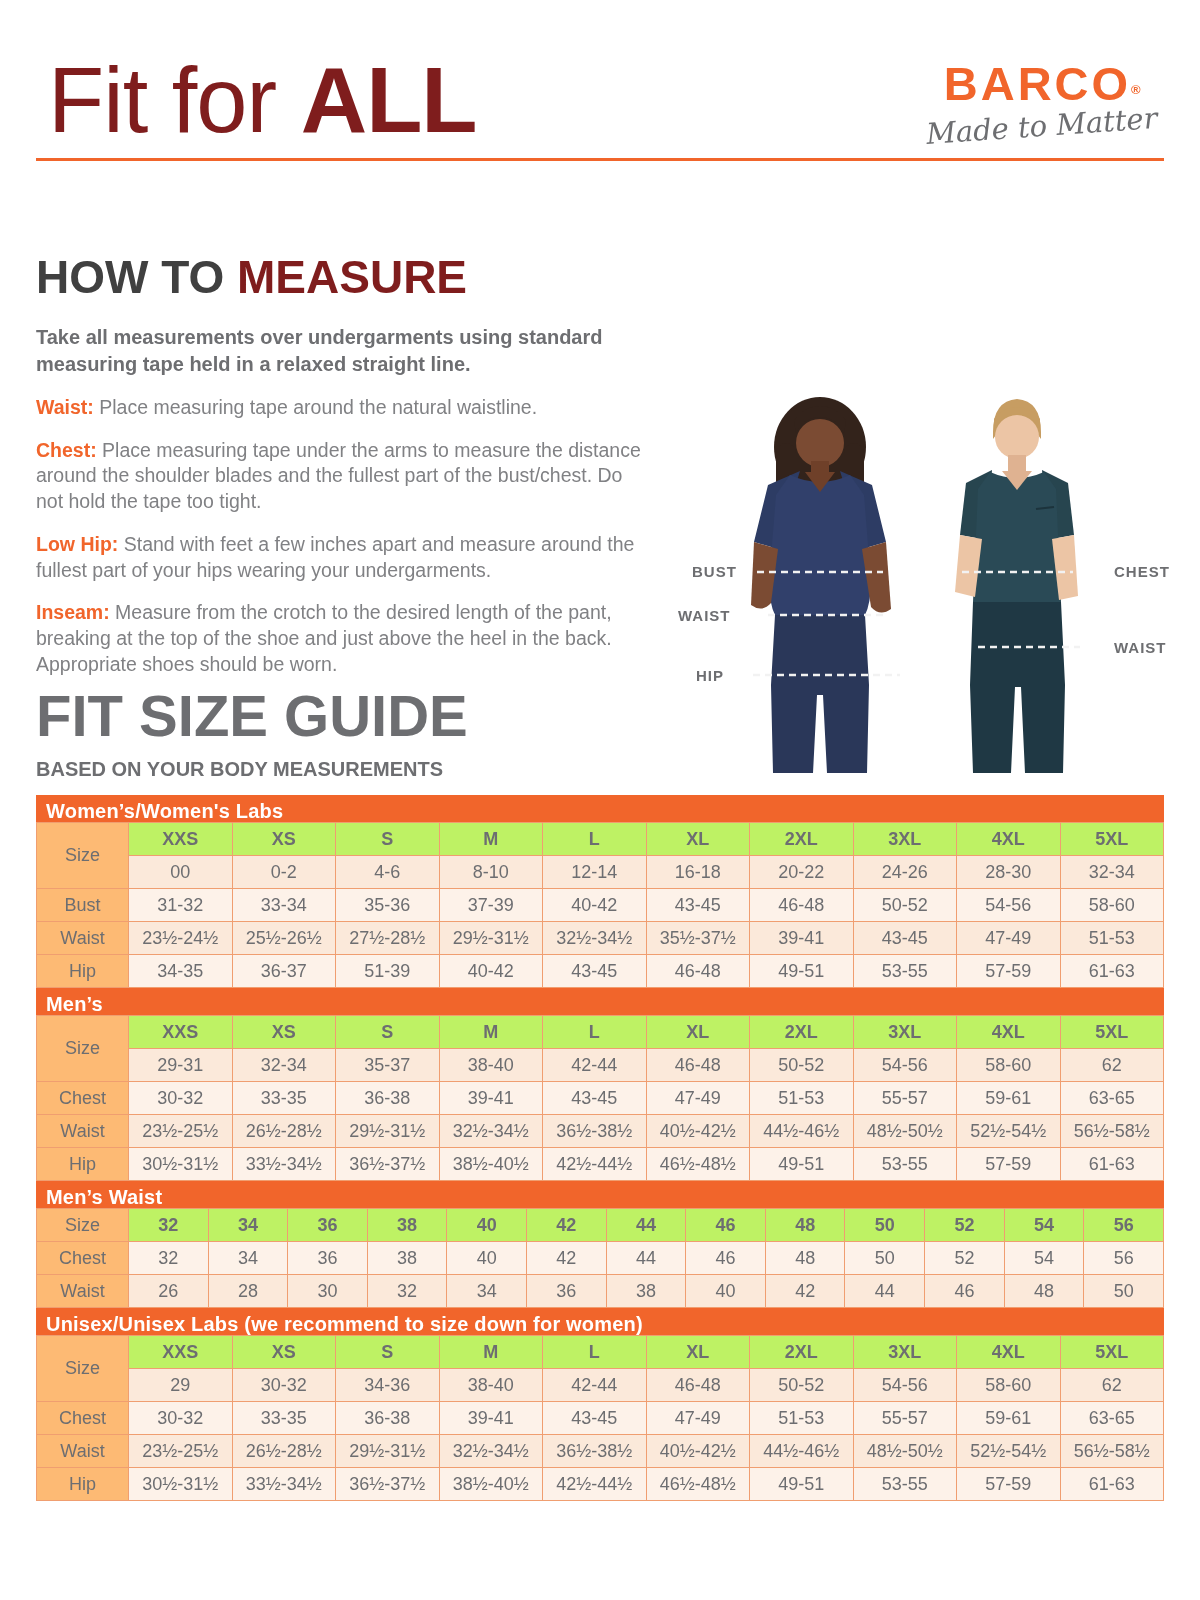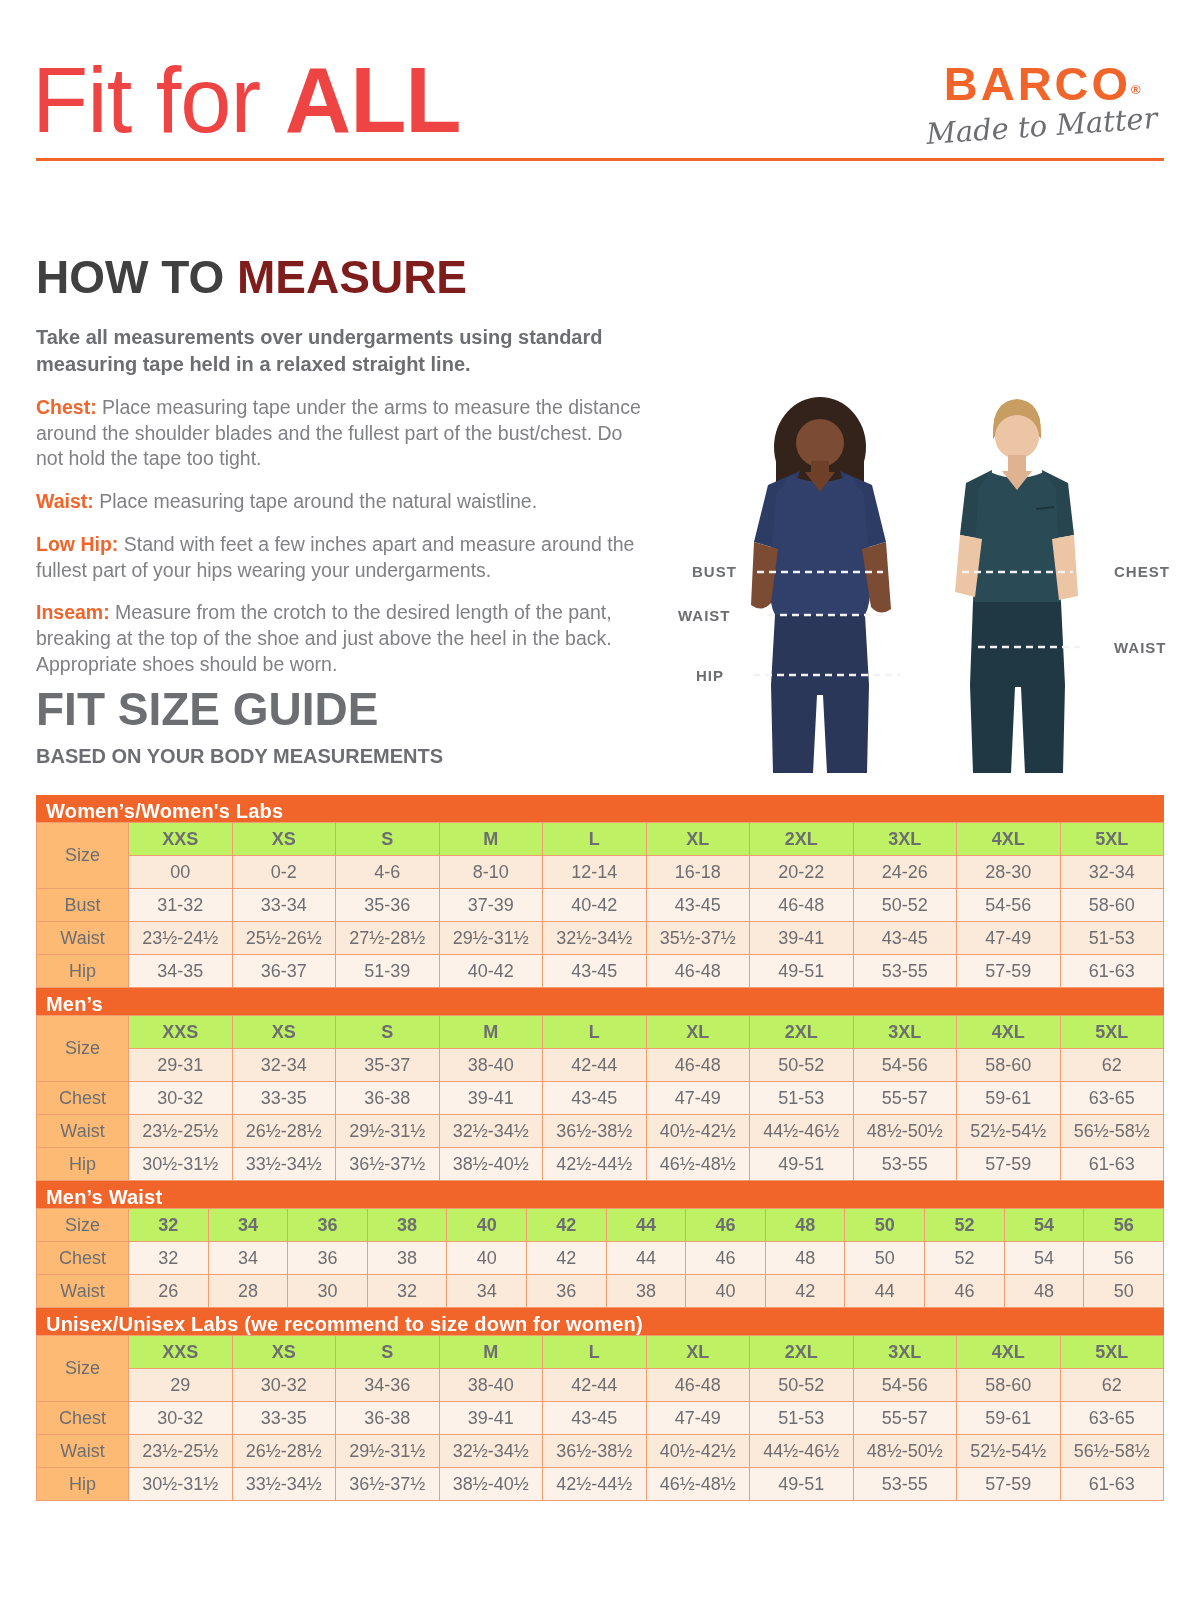--- a/index.html
+++ b/index.html
@@ -4,21 +4,21 @@
 <style>
   * { margin:0; padding:0; box-sizing:border-box; }
   html,body { background:#ffffff; }
   .page {
     position:relative; width:1200px; height:1600px; margin:0 auto;
     background:#ffffff; overflow:hidden;
     font-family:"Liberation Sans", sans-serif; color:#6d6e71;
   }
 
   
-  .main-title { position:absolute; left:32px; top:48px; font-size:92px; letter-spacing:-1px; color:#ef4444; white-space:nowrap; }
+  .main-title { position:absolute; left:48px; top:48px; font-size:92px; letter-spacing:-1px; color:#7f1d1d; white-space:nowrap; }
   .main-title .light { font-weight:normal; }
   .main-title .heavy { font-weight:bold; }
   .header-rule { position:absolute; left:36px; right:36px; top:158px; height:3px; background:#f1652b; }
 
   .logo { position:absolute; right:42px; top:60px; text-align:center; }
   .logo-word { font-size:47px; font-weight:bold; color:#f1652b; letter-spacing:3px; line-height:1; }
   .logo-reg { font-size:13px; vertical-align:6px; letter-spacing:0; }
   .logo-tagline { font-family:"DejaVu Serif", serif; font-style:italic; font-size:29px; color:#6d6e71; transform:rotate(-4deg); margin-top:2px; }
 
   
@@ -35,21 +35,21 @@
   .figure svg { position:absolute; left:0; top:0; }
   .fig-label { position:absolute; font-size:15px; font-weight:bold; color:#6d6e71; letter-spacing:1px; }
   .lbl-bust  { left:42px;  top:178px; }
   .lbl-waist-l { left:28px; top:222px; }
   .lbl-hip   { left:46px;  top:282px; }
   .lbl-chest { left:464px; top:178px; }
   .lbl-waist-r { left:464px; top:254px; }
 
   
   .guide-head { position:absolute; left:36px; top:682px; }
-  .guide-title { font-size:46px; font-weight:bold; color:#6d6e71; }
+  .guide-title { font-size:58px; font-weight:bold; color:#6d6e71; }
   .guide-subtitle { margin-top:9px; font-size:20px; font-weight:bold; color:#6d6e71; }
 
   .tables { position:absolute; left:36px; top:795px; width:1128px; }
   .tbl-band {
     height:27px; line-height:33px; background:#f1652b; color:#ffffff;
     font-size:20px; font-weight:bold; padding-left:10px; letter-spacing:0.2px;
   }
   table.size-table { width:100%; border-collapse:collapse; table-layout:fixed; }
   table.size-table td {
     height:33px; padding:0 2px; text-align:center; vertical-align:middle;
@@ -76,22 +76,22 @@
   </div>
 
   <div class="header-rule"></div>
 
   <div class="howto">
     <div class="howto-title">
       <span class="gray">HOW TO </span><span class="orange">MEASURE</span>
     </div>
     <div class="howto-intro">Take all measurements over undergarments using standard measuring tape held in a relaxed straight line.</div>
     <div id="measure-items">
+        <div class="measure-item"><span class="m-label">Waist:</span>  Place measuring tape around the natural waistline.</div>
         <div class="measure-item"><span class="m-label">Chest:</span>  Place measuring tape under the arms to measure the distance around the shoulder blades and the fullest part of the bust/chest. Do not hold the tape too tight.</div>
-        <div class="measure-item"><span class="m-label">Waist:</span>  Place measuring tape around the natural waistline.</div>
         <div class="measure-item"><span class="m-label">Low Hip:</span>  Stand with feet a few inches apart and measure around the fullest part of your hips wearing your undergarments.</div>
         <div class="measure-item"><span class="m-label">Inseam:</span>  Measure from the crotch to the desired length of the pant, breaking at the top of the shoe and just above the heel in the back. Appropriate shoes should be worn.</div>
       </div>
   </div>
 
   <div class="figure">
     <svg width="535" height="388" viewBox="0 0 535 388">
 
       <g>
         <ellipse cx="170" cy="62" rx="46" ry="50" fill="#33231b"></ellipse>

